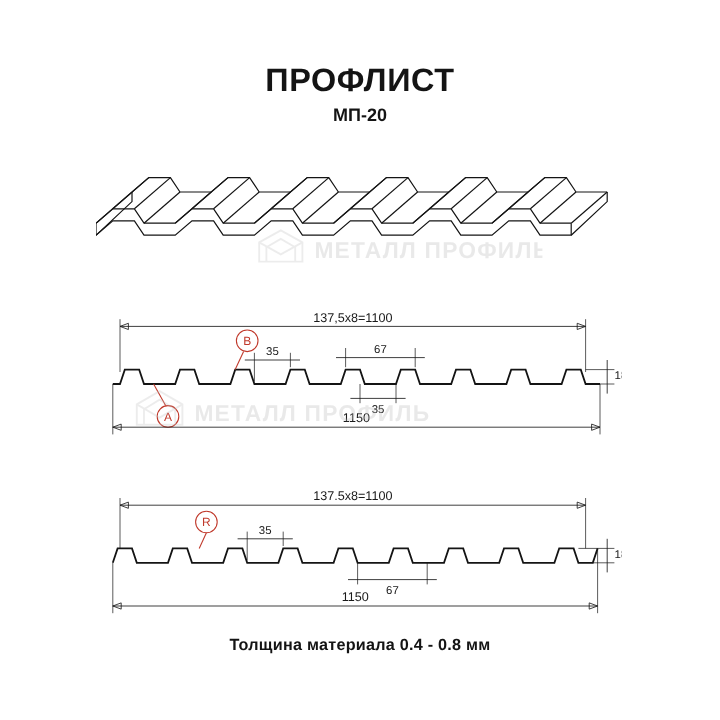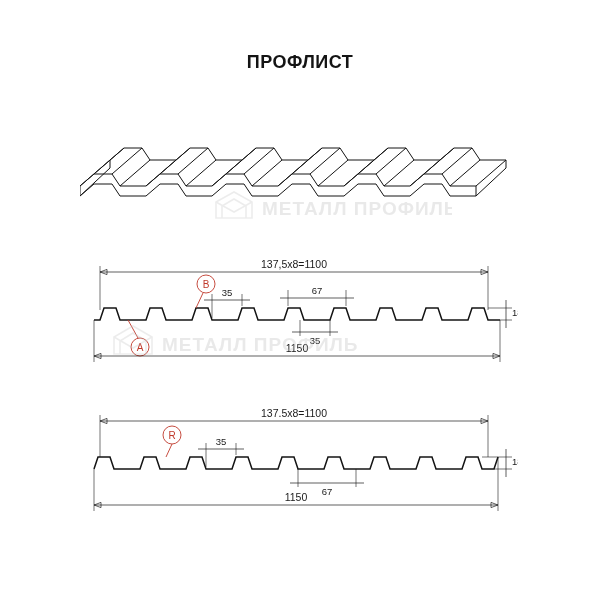--- a/index.html
+++ b/index.html
@@ -20,21 +20,21 @@
     width: 600px;
     height: 600px;
     box-sizing: border-box;
   }
   .title {
     position: absolute;
     top: 52px;
     left: 0;
     width: 600px;
     text-align: center;
-    font-size: 18px;
+    font-size: 27px;
     font-weight: bold;
     letter-spacing: 0.5px;
     color: #141414;
   }
   .subtitle {
     position: absolute;
     top: 88px;
     left: 0;
     width: 600px;
     text-align: center;
@@ -111,20 +111,21 @@
   .profile { stroke: #141414; stroke-width: 1.5; fill: none; stroke-linejoin: miter; }
   .iso-line { stroke: #141414; stroke-width: 1.0; fill: none; }
   .callout { stroke: #c0392b; stroke-width: 0.9; fill: none; }
 </style>
 </head>
 <body>
 
 <div class="page">
 
   <div class="title">ПРОФЛИСТ</div>
+  <div class="subtitle">МП-20</div>
 
   <div class="iso-wrap">
     <svg width="440" height="100" viewBox="0 0 440 100">
 
       <path class="iso-line" d="M30,22 L44,10 L62,10 L70,22 L96,22 L110,10 L128,10 L136,22 L162,22 L176,10 L194,10 L202,22 L228,22 L242,10 L260,10 L268,22 L294,22 L308,10 L326,10 L334,22 L360,22 L374,10 L392,10 L400,22 L426,22"></path>
 
       <path class="iso-line" d="M30,22 L0,48"></path>
       <path class="iso-line" d="M44,10 L14,36"></path>
       <path class="iso-line" d="M62,10 L32,36"></path>
       <path class="iso-line" d="M70,22 L40,48"></path>
@@ -263,14 +264,15 @@
 
       <path class="extline" d="M6,70 L6,112"></path>
       <path class="extline" d="M410,58 L410,112"></path>
       <path class="dimline" d="M6,106 L410,106"></path>
       <path class="dimline" d="M6,106 l7,-2.6 l0,5.2 z" fill="#1a1a1a"></path>
       <path class="dimline" d="M410,106 l-7,-2.6 l0,5.2 z" fill="#1a1a1a"></path>
       <text class="lbl-big" x="208" y="102" text-anchor="middle">1150</text>
     </svg>
   </div>
 
+  <div class="footer">Толщина материала 0.4 - 0.8 мм</div>
 
 </div>
 
 </body></html>

